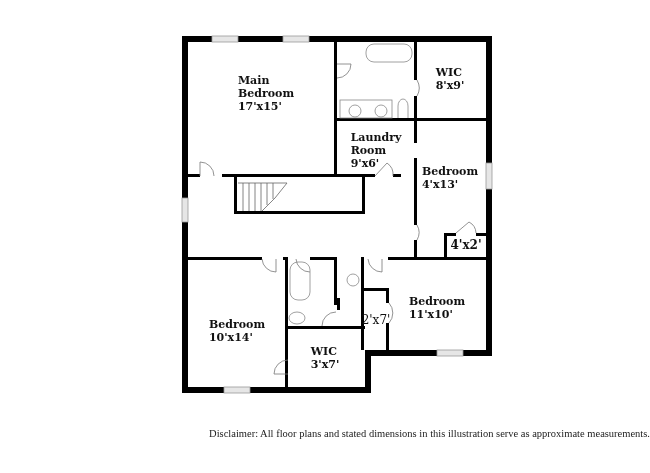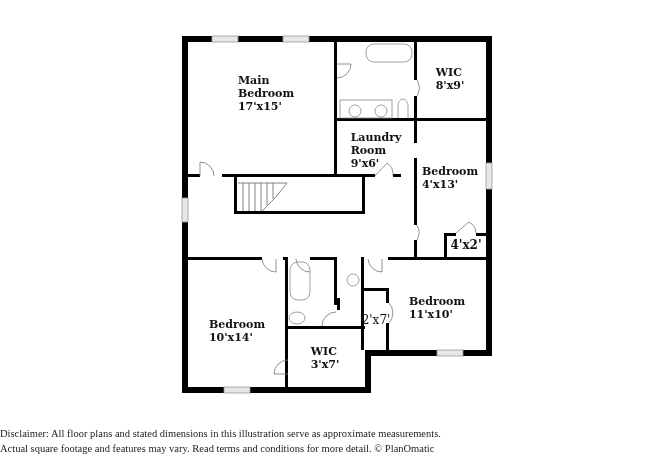--- a/index.html
+++ b/index.html
@@ -2,21 +2,21 @@
 <html><head>
   <meta charset="utf-8">
   <style>
     html, body { margin: 0; padding: 0; background: #ffffff; }
     body { width: 650px; height: 473px; position: relative; overflow: hidden; font-family: "DejaVu Serif", "Liberation Serif", serif; }
     #plan { position: absolute; left: 0; top: 0; width: 650px; height: 473px; }
     .room-label { position: absolute; text-align: left; font-family: "DejaVu Serif", "Liberation Serif", serif; font-weight: bold; color: #111; line-height: 13px; font-size: 11px; transform: translateX(-50%); white-space: nowrap; }
     .room-label .dim { display: block; }
     .small-label { font-size: 12px; }
     .tiny-label { font-size: 12px; font-weight: normal; }
-    .disclaimer { position: absolute; left: 0; width: 650px; top: 426px; text-align: left; font-family: "Liberation Serif", "DejaVu Serif", serif; font-size: 10.5px; color: #222; line-height: 15px; }
+    .disclaimer { position: absolute; left: 0; width: 650px; top: 426px; text-align: right; font-family: "Liberation Serif", "DejaVu Serif", serif; font-size: 10.5px; color: #222; line-height: 15px; }
   </style>
 </head>
 <body>
 
 <svg id="plan" viewBox="0 0 650 473" xmlns="http://www.w3.org/2000/svg">
 
   <g fill="#000">
 
     <rect x="182" y="36" width="310" height="6"></rect>
 
@@ -167,14 +167,13 @@
   <span class="dim">10'x14'</span>
 </div>
 
 <div class="room-label" style="left:325px; top:345px;">
   <span class="dim">WIC</span>
   <span class="dim">3'x7'</span>
 </div>
 
 <div class="disclaimer">
   <div>Disclaimer: All floor plans and stated dimensions in this illustration serve as approximate measurements.</div>
-  <div>Actual square footage and features may vary. Read terms and conditions for more detail. © PlanOmatic</div>
 </div>
 
 </body></html>

